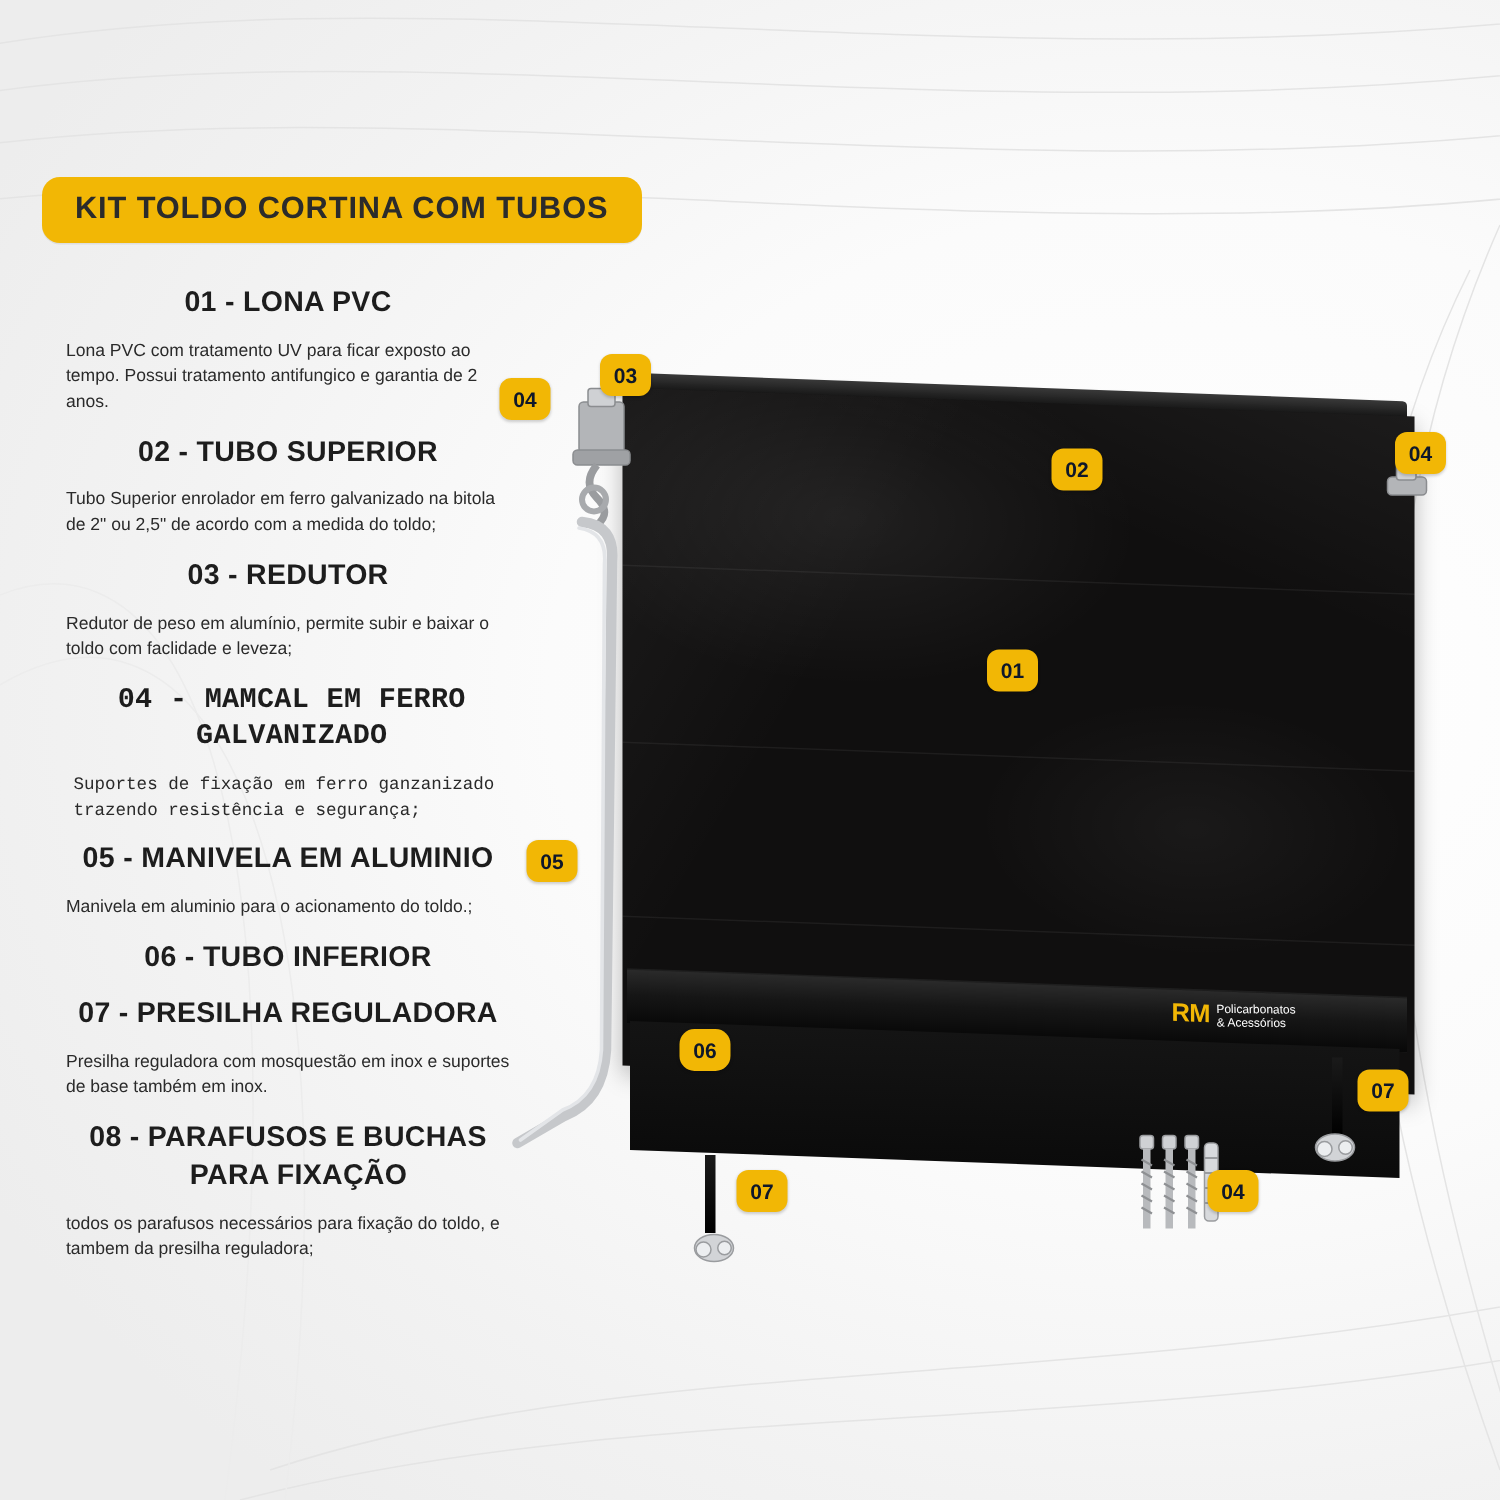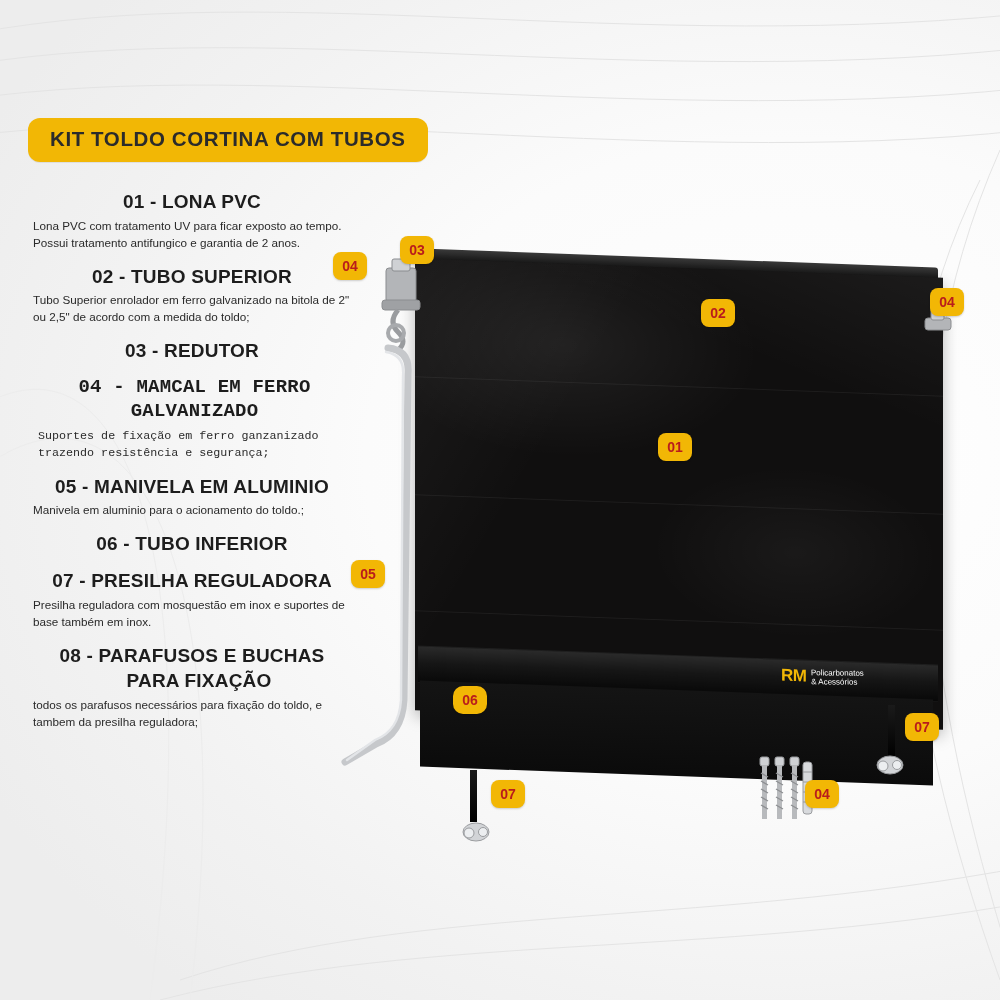--- a/index.html
+++ b/index.html
@@ -58,37 +58,37 @@
     letter-spacing: .2px;
     color: #1d1d1d;
     margin: 0 0 4px 0;
     line-height: 1.25;
     text-align: center;
   }
   .legend-item .body {
     font-size: 11.7px;
     line-height: 1.45;
     color: #2a2a2a;
-    margin: 1px;
+    margin: 12px;
   }
   .legend-item.indent { padding-left: 5px; font-family: Liberation Mono, monospace; }
 
   
   .badge {
     position: absolute;
     background: #f2b705;
     border-radius: 8px;
     min-width: 34px;
     height: 28px;
     display: flex;
     align-items: center;
     justify-content: center;
     font-size: 14px;
     font-weight: bold;
-    color: #b91c1c;
+    color: #0f172a;
     box-shadow: 0 1px 2px rgba(0,0,0,.18);
     padding: 0 6px;
     box-sizing: border-box;
   }
 
   
   .art { position: absolute; left: 0; top: 0; width: 1000px; height: 1000px; pointer-events: none; }
 
   
   .canvas-fabric {
@@ -295,20 +295,21 @@
       <p class="body">Lona PVC com tratamento UV para ficar exposto ao tempo. Possui tratamento antifungico e garantia de 2 anos.</p>
     </div>
 
     <div class="legend-item">
       <p class="head">02 - TUBO SUPERIOR</p>
       <p class="body">Tubo Superior enrolador em ferro galvanizado na bitola de 2" ou 2,5" de acordo com a medida do toldo;</p>
     </div>
 
     <div class="legend-item">
       <p class="head">03 - REDUTOR</p>
+      <p class="body">Redutor de peso em alumínio, permite subir e baixar o toldo com faclidade e leveza;</p>
     </div>
 
     <div class="legend-item indent">
       <p class="head">04 - MAMCAL  EM FERRO GALVANIZADO</p>
       <p class="body">Suportes de fixação em ferro ganzanizado trazendo resistência e segurança;</p>
     </div>
 
     <div class="legend-item">
       <p class="head">05 - MANIVELA EM ALUMINIO</p>
       <p class="body">Manivela em aluminio para o acionamento do toldo.;</p>

